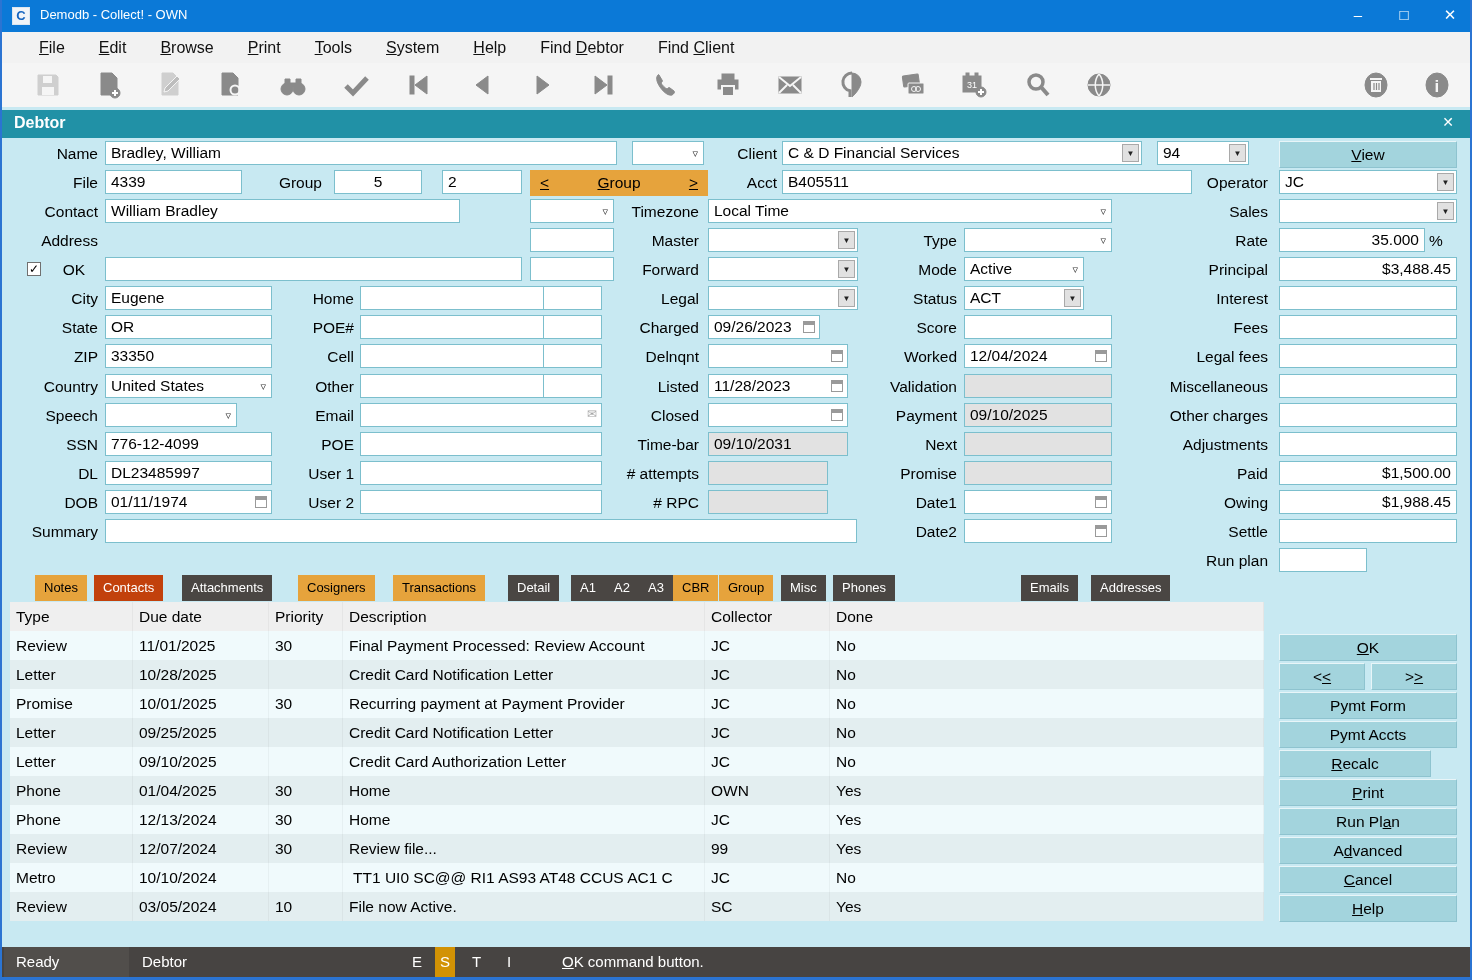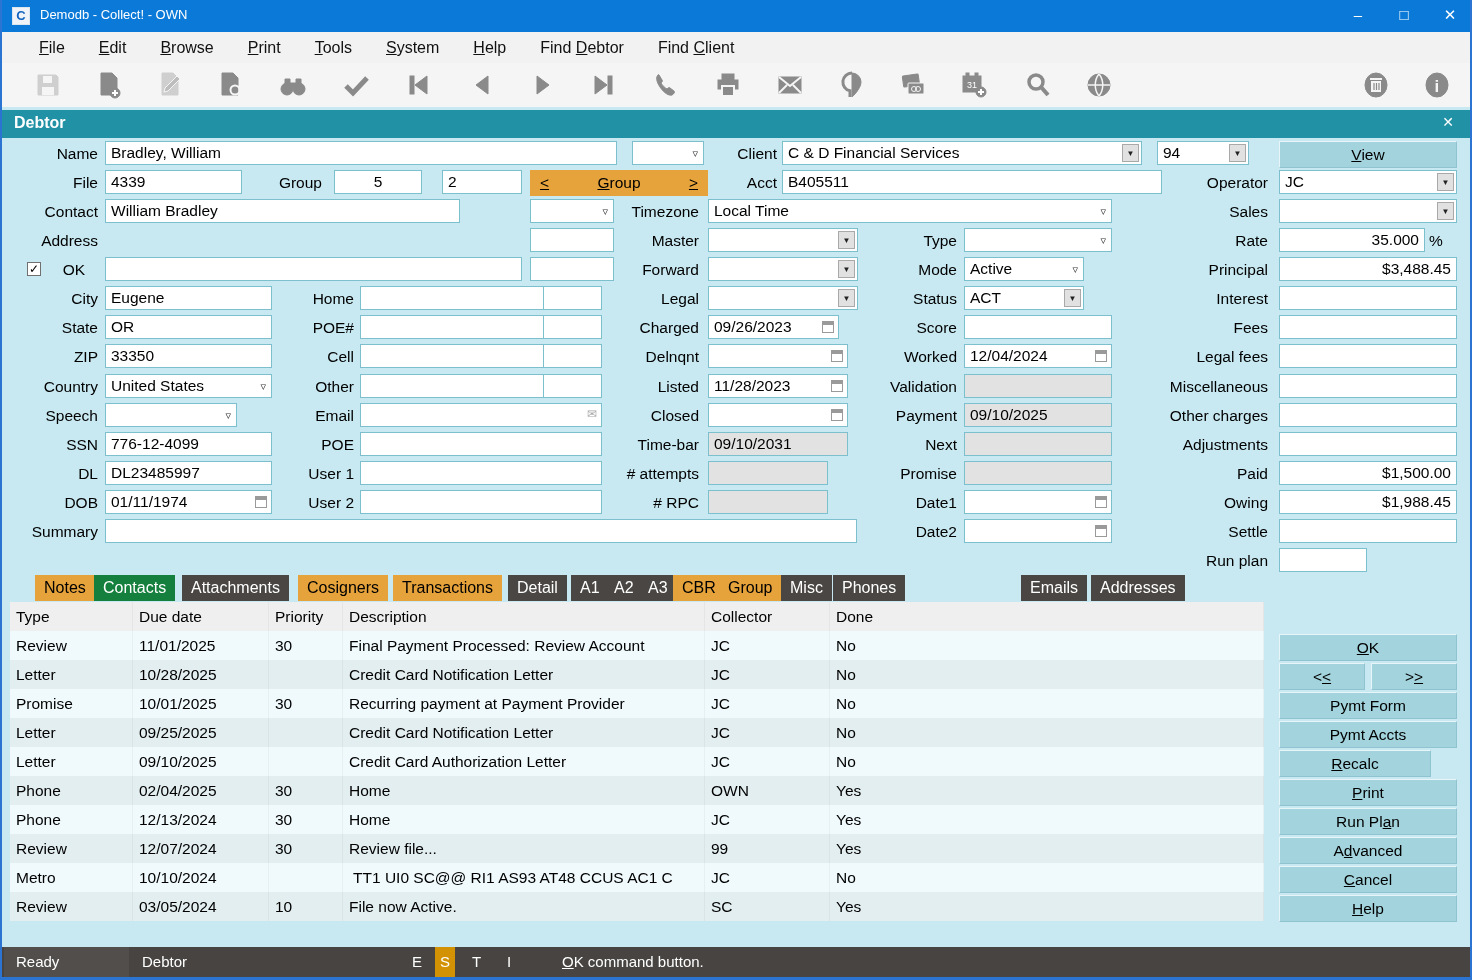--- a/index.html
+++ b/index.html
@@ -43,24 +43,24 @@
   .cal { position:absolute; right:4px; top:5px; width:12px; height:12px; border:1px solid #9a9a9a; background:#fff; }
   .cal::before { content:""; position:absolute; left:0; top:0; width:10px; height:3px; background:#9a9a9a; }
   .env { position:absolute; right:4px; top:0; font-size:12px; color:#a8a8a8; }
   .checkbox { position:absolute; width:14px; height:14px; background:#fff; border:1px solid #707070;
               font-size:12px; line-height:12px; text-align:center; color:#000; }
   .btn-orange { position:absolute; background:#e6a33c; color:#000; font-size:15.5px; height:26px; line-height:25px; }
   .tbtn { position:absolute; background:#a3d4dd; border:1px solid #e8f5f8; border-bottom-color:#8ec3cf; border-right-color:#8ec3cf;
           color:#000; font-size:15.5px; text-align:center; height:27px; line-height:25px; }
 
   
-  .tab { position:absolute; height:26px; line-height:26px; font-size:16px; padding:0 9px; white-space:nowrap; }
+  .tab { position:absolute; height:26px; line-height:26px; font-size:13px; padding:0 9px; white-space:nowrap; }
   .tab.orange { background:#e6a33c; color:#000; }
   .tab.dark { background:#4a4643; color:#fff; }
-  .tab.active { background:#15803d; color:#fff; }
+  .tab.active { background:#c2410c; color:#fff; }
 
   
   .grid { position:absolute; left:8px; top:602px; width:1254px; }
   .grid-row { display:grid; grid-template-columns:123px 136px 74px 362px 125px auto; height:29px; }
   .grid-row.head { background:#efefef; }
   .grid-row.light { background:#f0fafc; }
   .grid-row.alt { background:#e3eef0; }
   .gc { font-size:15.5px; line-height:29px; padding-left:6px; white-space:pre; overflow:hidden; border-right:1px solid rgba(0,0,0,0.04); }
 
   
@@ -229,21 +229,21 @@
   <div class="inp" style="left:103px;top:170px;width:137px">4339</div>
   <div class="lbl" style="left:258px;top:171px;width:62px">Group</div>
   <div class="inp center" style="left:332px;top:170px;width:88px">5</div>
   <div class="inp" style="left:440px;top:170px;width:80px">2</div>
   <div class="btn-orange" style="left:528px;top:170px;width:178px">
     <span style="position:absolute;left:10px"><u>&lt;</u></span>
     <span style="position:absolute;left:0;width:100%;text-align:center"><u>G</u>roup</span>
     <span style="position:absolute;right:10px"><u>&gt;</u></span>
   </div>
   <div class="lbl" style="left:700px;top:171px;width:75px">Acct</div>
-  <div class="inp" style="left:780px;top:170px;width:380px">B405511</div>
+  <div class="inp" style="left:780px;top:170px;width:410px">B405511</div>
   <div class="lbl" style="left:1136px;top:171px;width:130px">Operator</div>
   <div class="inp" style="left:1277px;top:170px;width:178px">JC<span class="ddb">▼</span></div>
 
   <div class="lbl" style="left:8px;top:200px;width:88px">Contact</div>
   <div class="inp" style="left:103px;top:199px;width:355px">William Bradley</div>
   <div class="inp" style="left:528px;top:199px;width:84px">
       <span class="ddp">▿</span>
     </div>
   <div class="lbl" style="left:600px;top:200px;width:97px">Timezone</div>
   <div class="inp" style="left:706px;top:199px;width:404px">Local Time<span class="ddp">▿</span></div>
@@ -292,21 +292,21 @@
   <div class="inp" style="left:962px;top:286px;width:120px">ACT<span class="ddb">▼</span></div>
   <div class="lbl" style="left:1136px;top:287px;width:130px">Interest</div>
   <div class="inp right" style="left:1277px;top:286px;width:178px"></div>
 
   <div class="lbl" style="left:8px;top:316px;width:88px">State</div>
   <div class="inp" style="left:103px;top:315px;width:167px">OR</div>
   <div class="lbl" style="left:288px;top:316px;width:64px">POE#</div>
   <div class="inp" style="left:358px;top:315px;width:184px"></div>
   <div class="inp" style="left:541px;top:315px;width:59px"></div>
   <div class="lbl" style="left:600px;top:316px;width:97px">Charged</div>
-  <div class="inp" style="left:706px;top:315px;width:131px">09/26/2023<span class="cal"></span></div>
+  <div class="inp" style="left:706px;top:315px;width:112px">09/26/2023<span class="cal"></span></div>
   <div class="lbl" style="left:860px;top:316px;width:95px">Score</div>
   <div class="inp" style="left:962px;top:315px;width:148px"></div>
   <div class="lbl" style="left:1136px;top:316px;width:130px">Fees</div>
   <div class="inp right" style="left:1277px;top:315px;width:178px"></div>
 
   <div class="lbl" style="left:8px;top:345px;width:88px">ZIP</div>
   <div class="inp" style="left:103px;top:344px;width:167px">33350</div>
   <div class="lbl" style="left:288px;top:345px;width:64px">Cell</div>
   <div class="inp" style="left:358px;top:344px;width:184px"></div>
   <div class="inp" style="left:541px;top:344px;width:59px"></div>
@@ -455,21 +455,21 @@
     <div class="grid-row light">
       <div class="gc">Letter</div>
         <div class="gc">09/10/2025</div>
         <div class="gc"></div>
         <div class="gc">Credit Card Authorization Letter</div>
         <div class="gc">JC</div>
         <div class="gc">No</div>
     </div>
     <div class="grid-row alt">
       <div class="gc">Phone</div>
-        <div class="gc">02/04/2025</div>
+        <div class="gc">01/04/2025</div>
         <div class="gc">30</div>
         <div class="gc">Home</div>
         <div class="gc">OWN</div>
         <div class="gc">Yes</div>
     </div>
     <div class="grid-row light">
       <div class="gc">Phone</div>
         <div class="gc">12/13/2024</div>
         <div class="gc">30</div>
         <div class="gc">Home</div>

